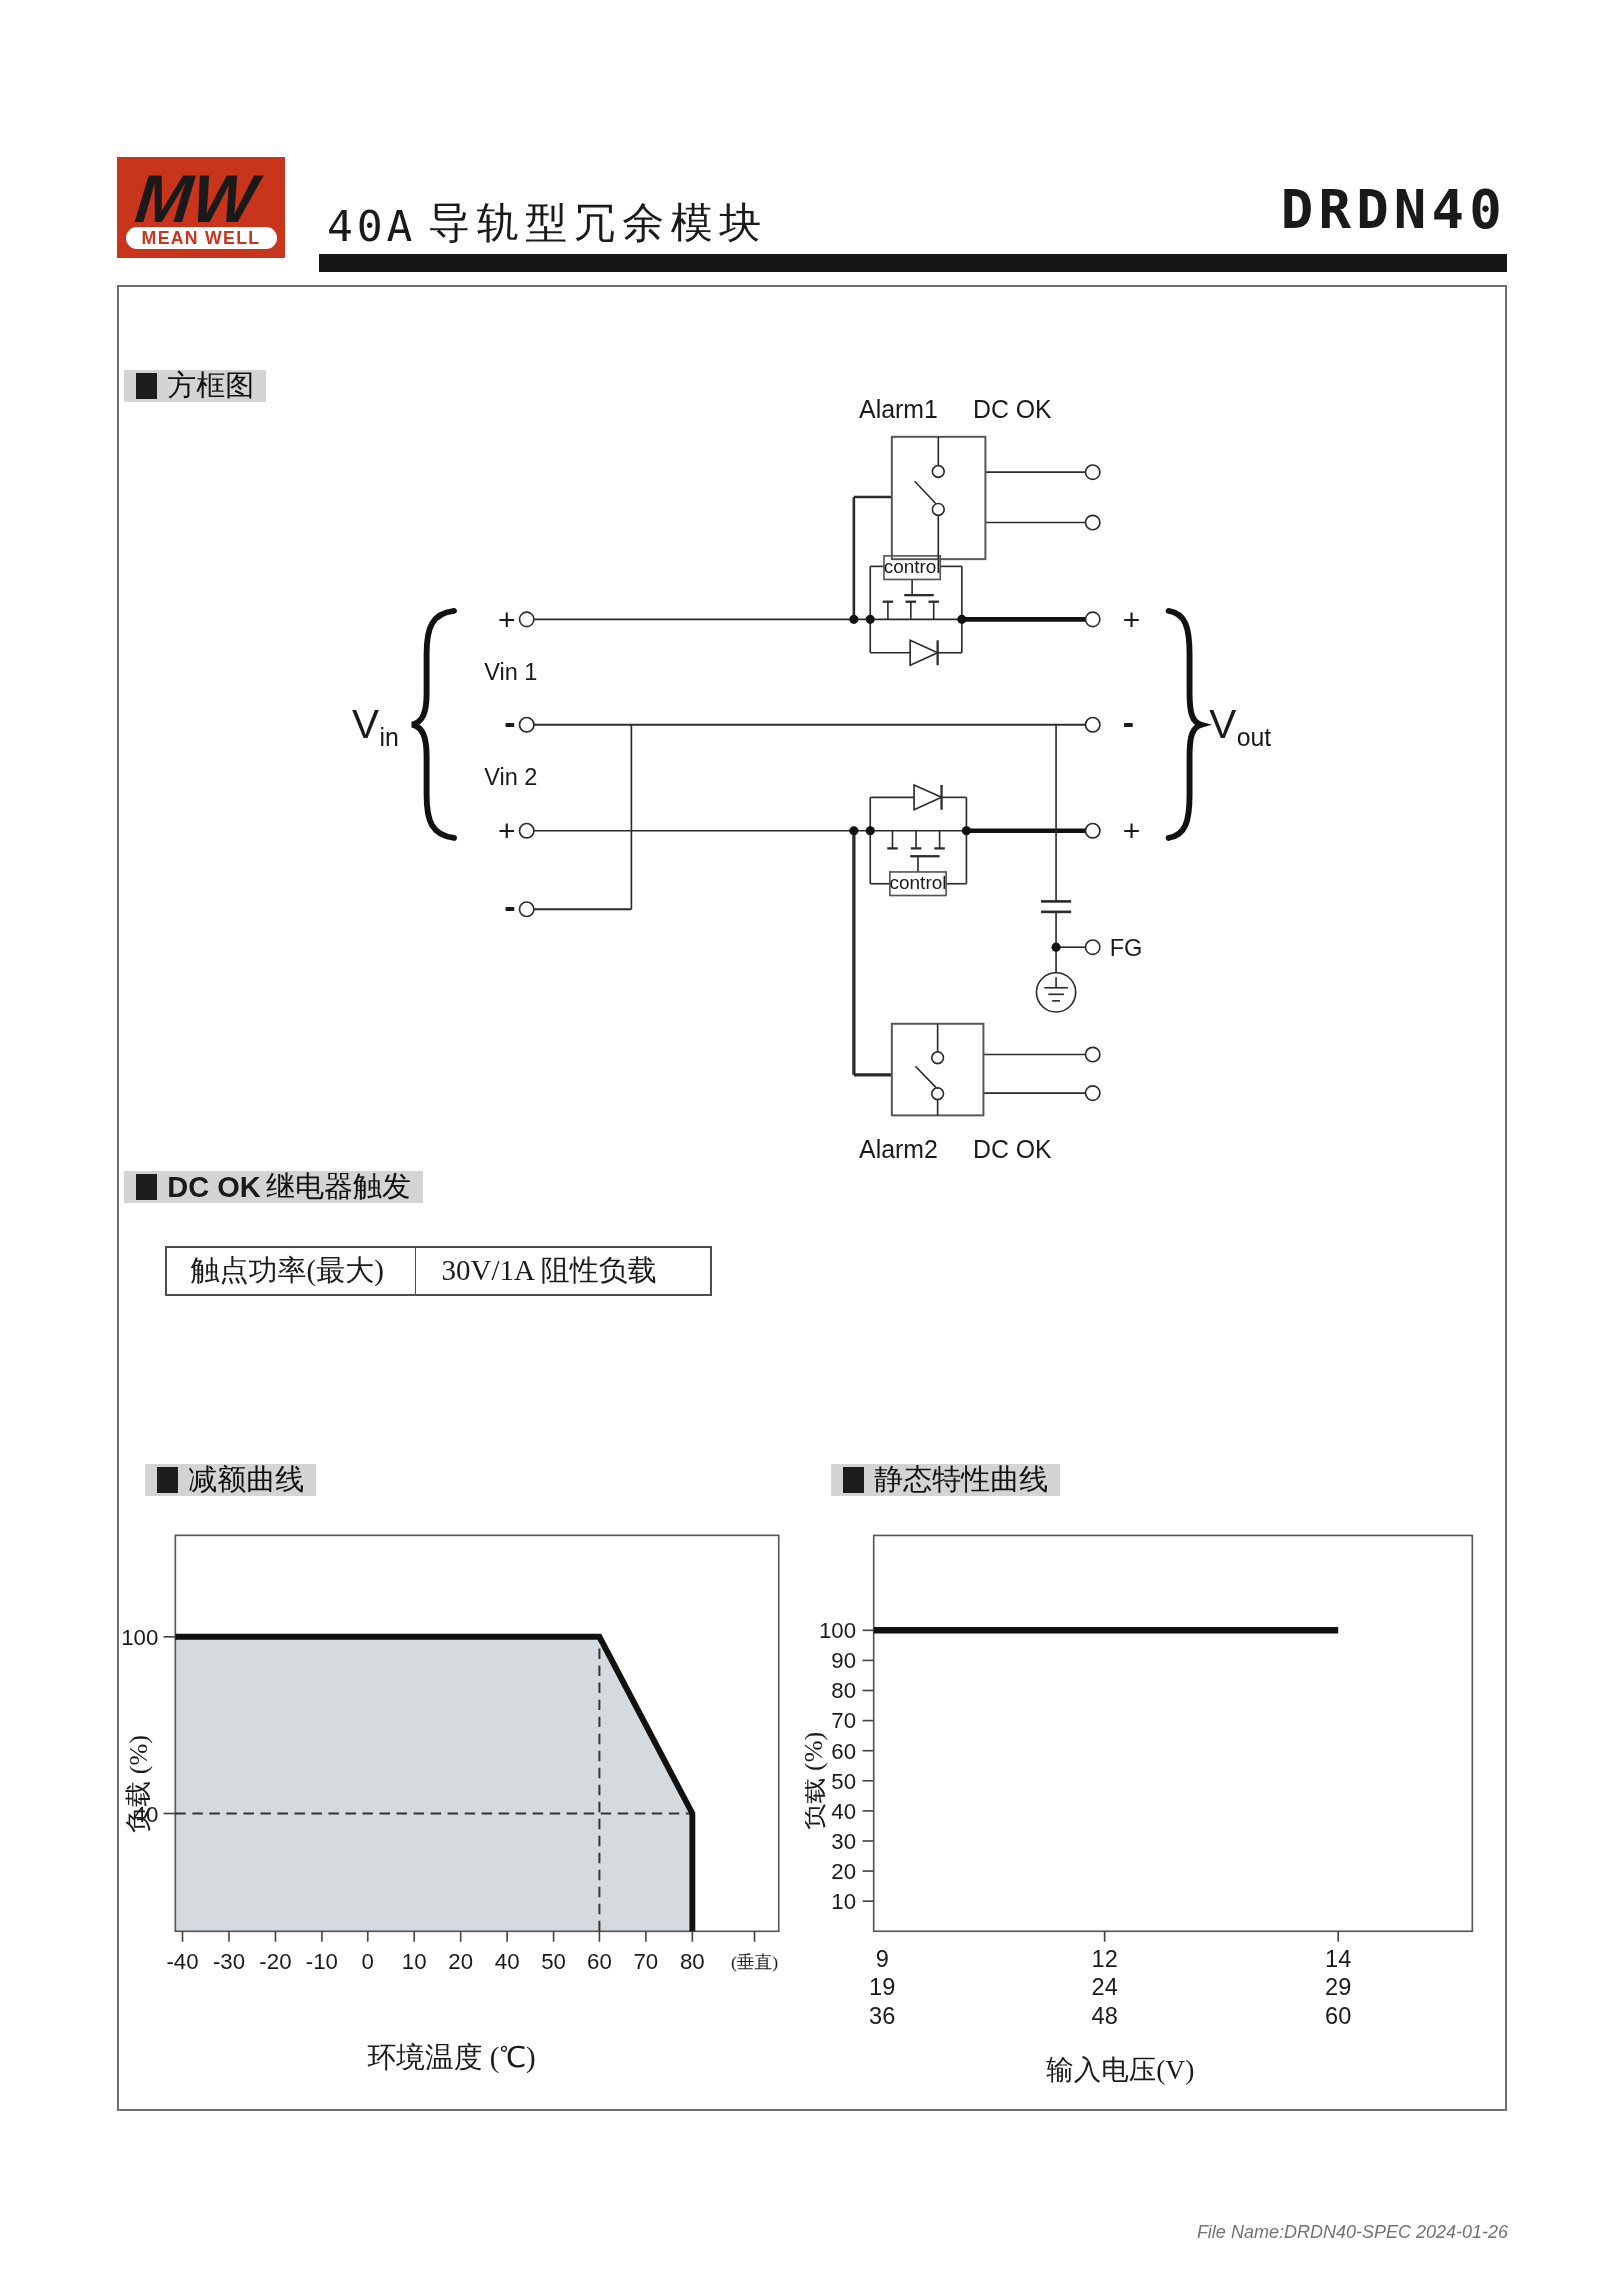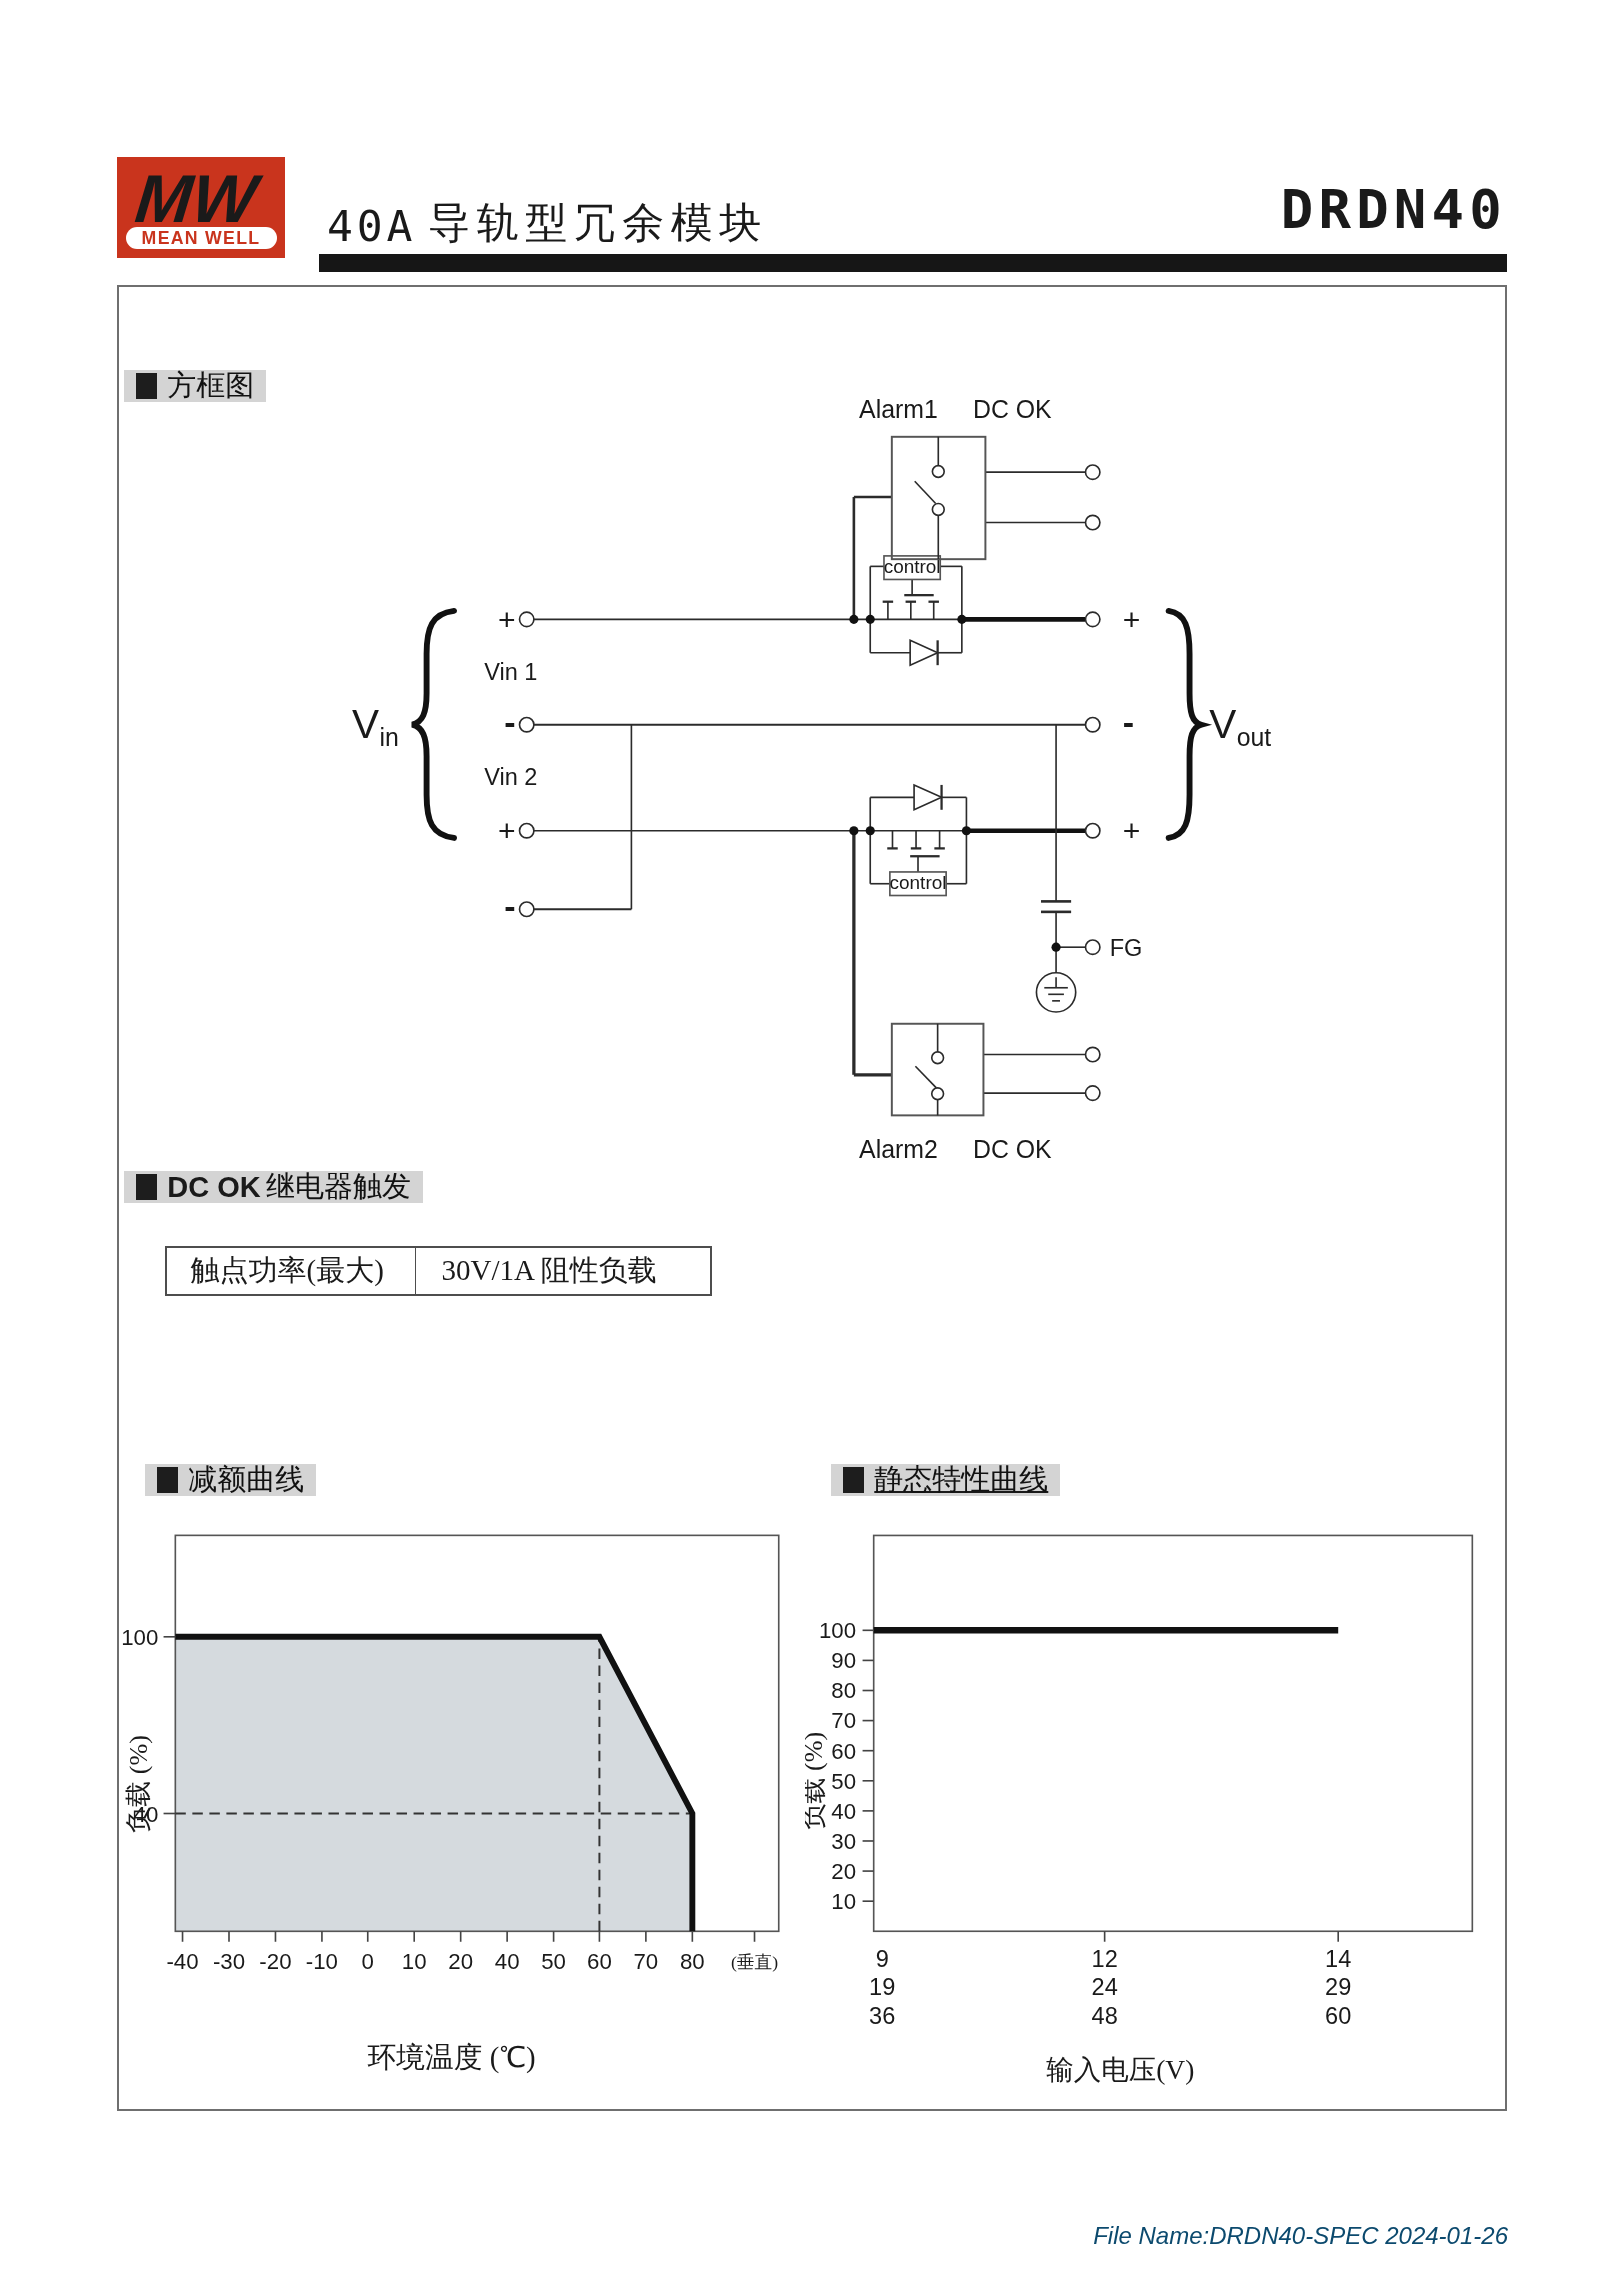--- a/index.html
+++ b/index.html
@@ -25,21 +25,21 @@
   
   .dcok-table{left:165px;top:1246px;width:547px;border:2px solid #4d4d4d;box-sizing:border-box;background:#fff;}
   .dcok-row{display:flex;height:46px;border-top:1.3px solid #4d4d4d;}
   .dcok-row:first-child{border-top:none;}
   .dcok-cell{display:flex;align-items:center;font-family:"Liberation Serif",serif;font-size:29px;box-sizing:border-box;}
   .dcok-cell.c1{width:249px;padding-left:23.6px;border-right:1.3px solid #4d4d4d;}
   .dcok-cell.c2{width:295px;padding-left:26px;}
   
   svg text{font-family:"Liberation Sans",sans-serif;fill:#1a1a1a;}
   svg .cjkt{font-family:"Liberation Serif",serif;}
-  .footer{right:115px;top:2222px;font-style:italic;font-size:24px;color:#0c4a6e;font-family:"Liberation Sans",sans-serif;}
+  .footer{right:115px;top:2222px;font-style:italic;font-size:18px;color:#737373;font-family:"Liberation Sans",sans-serif;}
 </style>
 </head>
 <body>
 
 <div class="abs logo">
   <svg width="168" height="101" viewBox="0 0 257 155">
     <text x="128" y="100" text-anchor="middle" font-size="104" font-weight="bold" font-style="italic" fill="#ffffff" transform="skewX(-6)">MW</text>
   </svg>
   <div class="brand-band">
     <span>MEAN WELL</span>
@@ -61,21 +61,21 @@
 </div>
 <div class="section-label" style="left:124px;top:1171px;">
   <span class="bullet"></span>
   <span class="latin">DC OK</span>
   <span class="txt" style="margin-left:-5.2px;">继电器触发</span>
 </div>
 <div class="section-label" style="left:145px;top:1464px;">
   <span class="bullet"></span>
   <span class="txt">减额曲线</span>
 </div>
-<div class="section-label" style="left:831px;top:1464px;text-decoration:underline;">
+<div class="section-label" style="left:831px;top:1464px;">
   <span class="bullet"></span>
   <span class="txt">静态特性曲线</span>
 </div>
 
 <svg class="abs" style="left:117px;top:285px;" width="1390" height="903" viewBox="179 436 2124 1380">
   <g stroke="#2b2b2b" stroke-width="2.5" fill="none">
 
     <line x1="816" y1="947" x2="1470" y2="947"></line>
     <line x1="1470" y1="947" x2="1659" y2="947" stroke="#111" stroke-width="7"></line>
 

